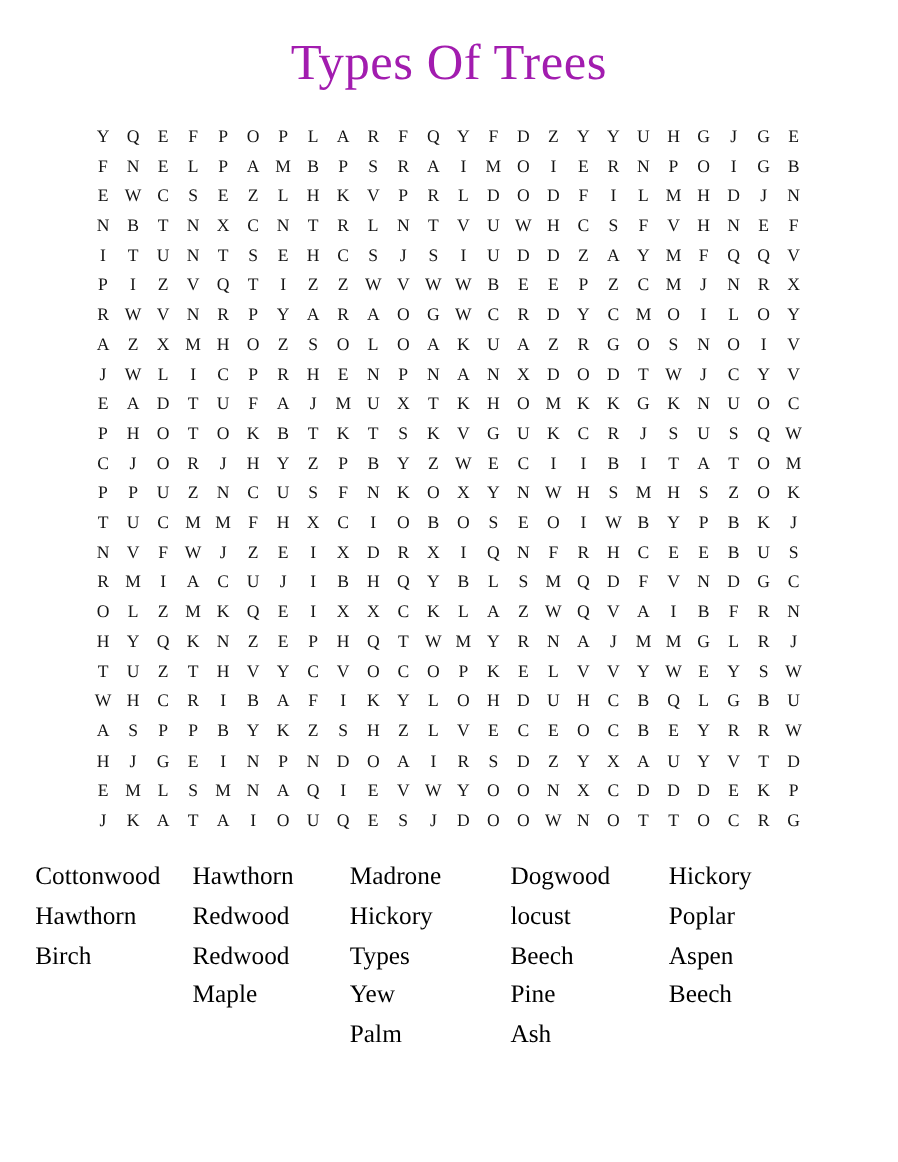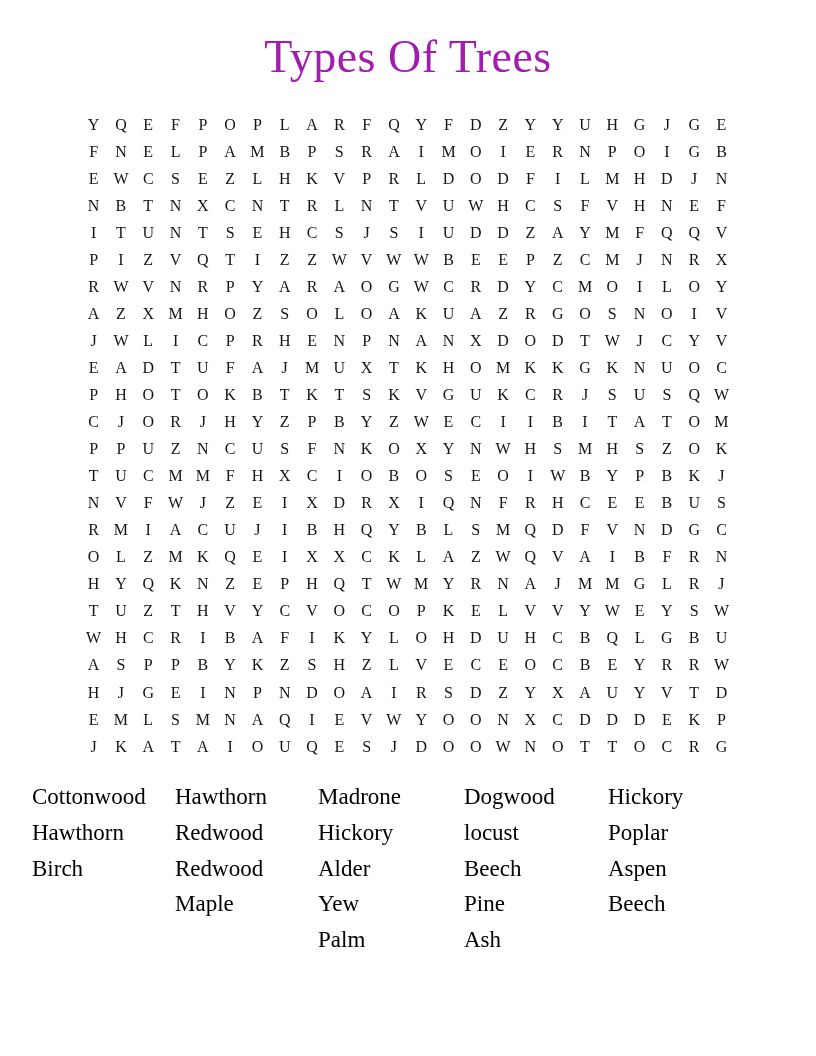--- a/index.html
+++ b/index.html
@@ -650,21 +650,21 @@
     </div>
     <div class="word-column">
       <div class="word-item">Hawthorn</div>
       <div class="word-item">Redwood</div>
       <div class="word-item">Redwood</div>
       <div class="word-item">Maple</div>
     </div>
     <div class="word-column">
       <div class="word-item">Madrone</div>
       <div class="word-item">Hickory</div>
-      <div class="word-item">Alder</div>
+      <div class="word-item">Types</div>
       <div class="word-item">Yew</div>
       <div class="word-item">Palm</div>
     </div>
     <div class="word-column">
       <div class="word-item">Dogwood</div>
       <div class="word-item">locust</div>
       <div class="word-item">Beech</div>
       <div class="word-item">Pine</div>
       <div class="word-item">Ash</div>
     </div>

